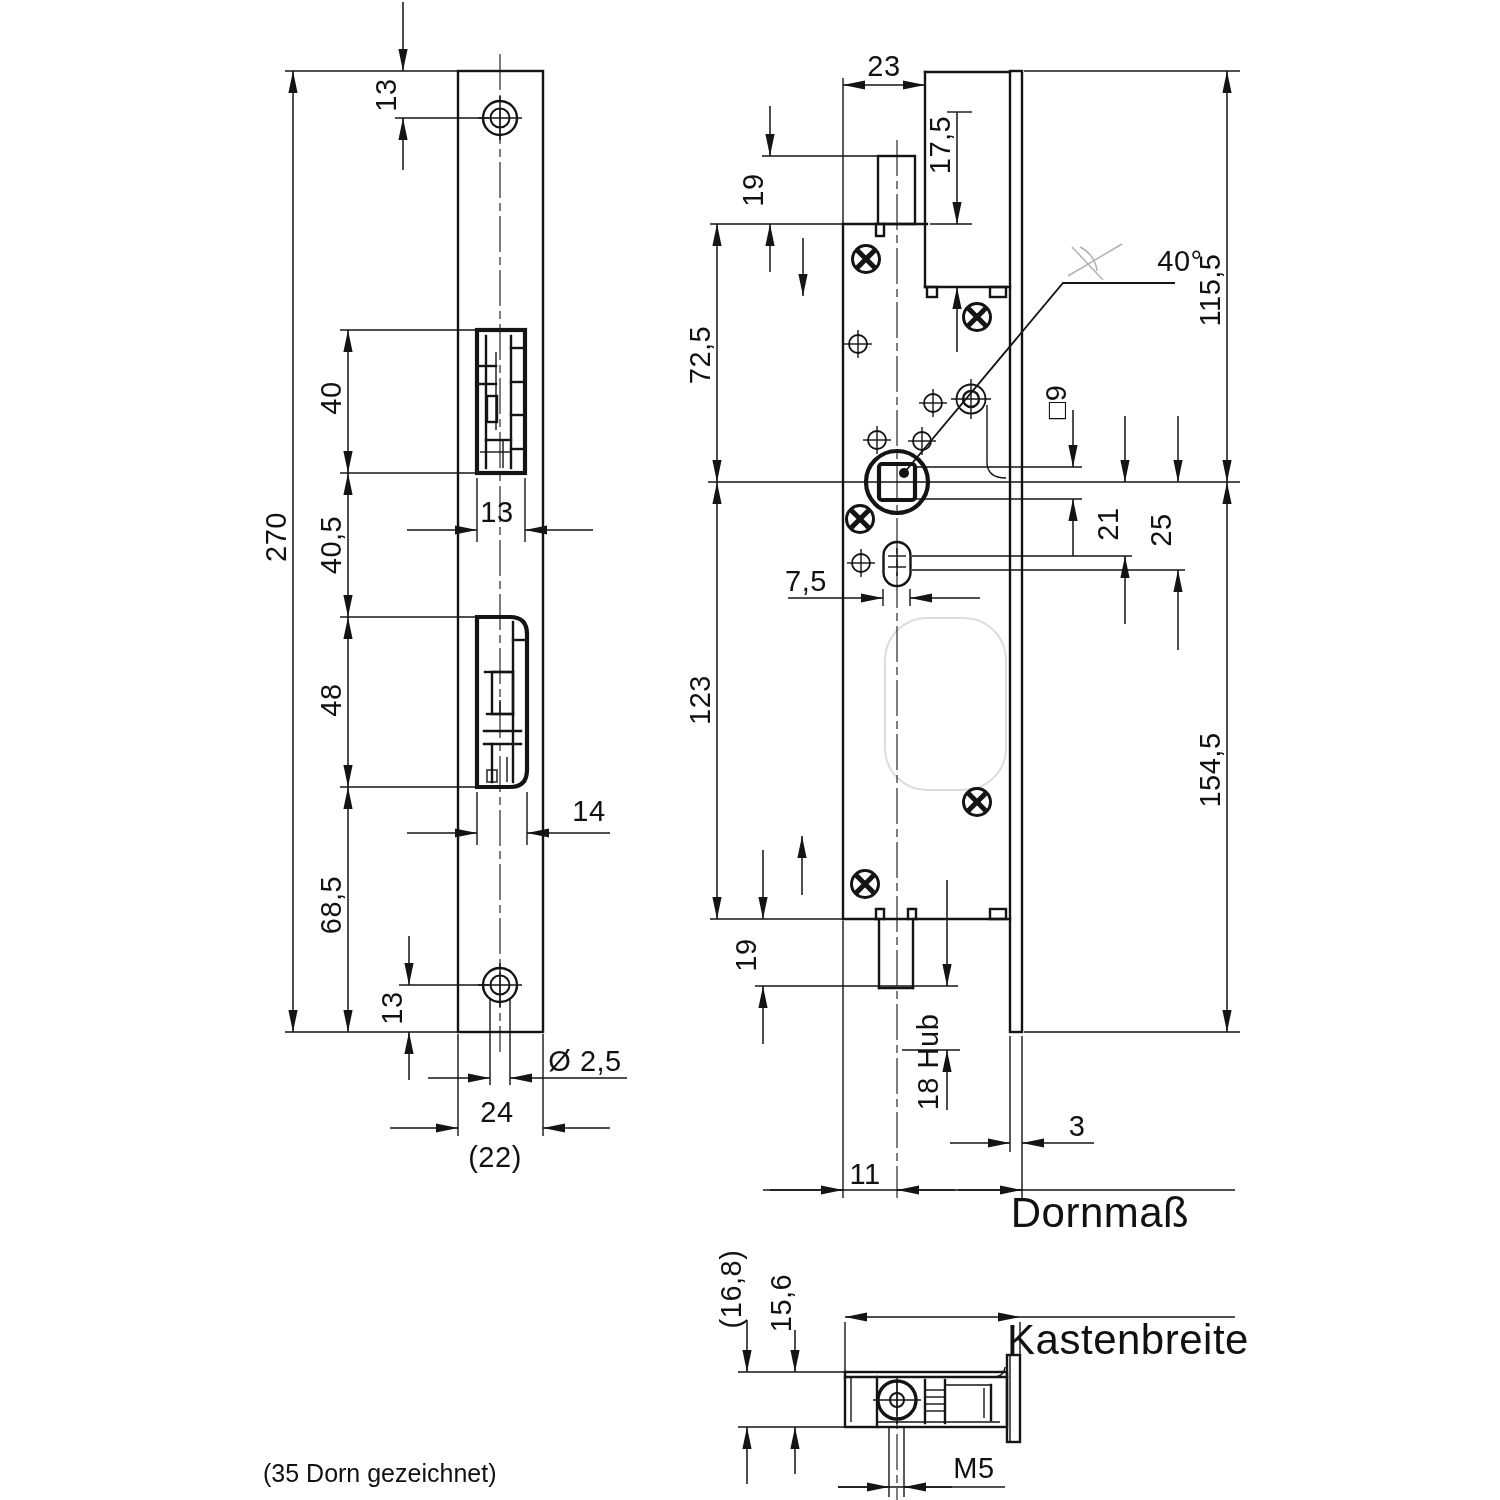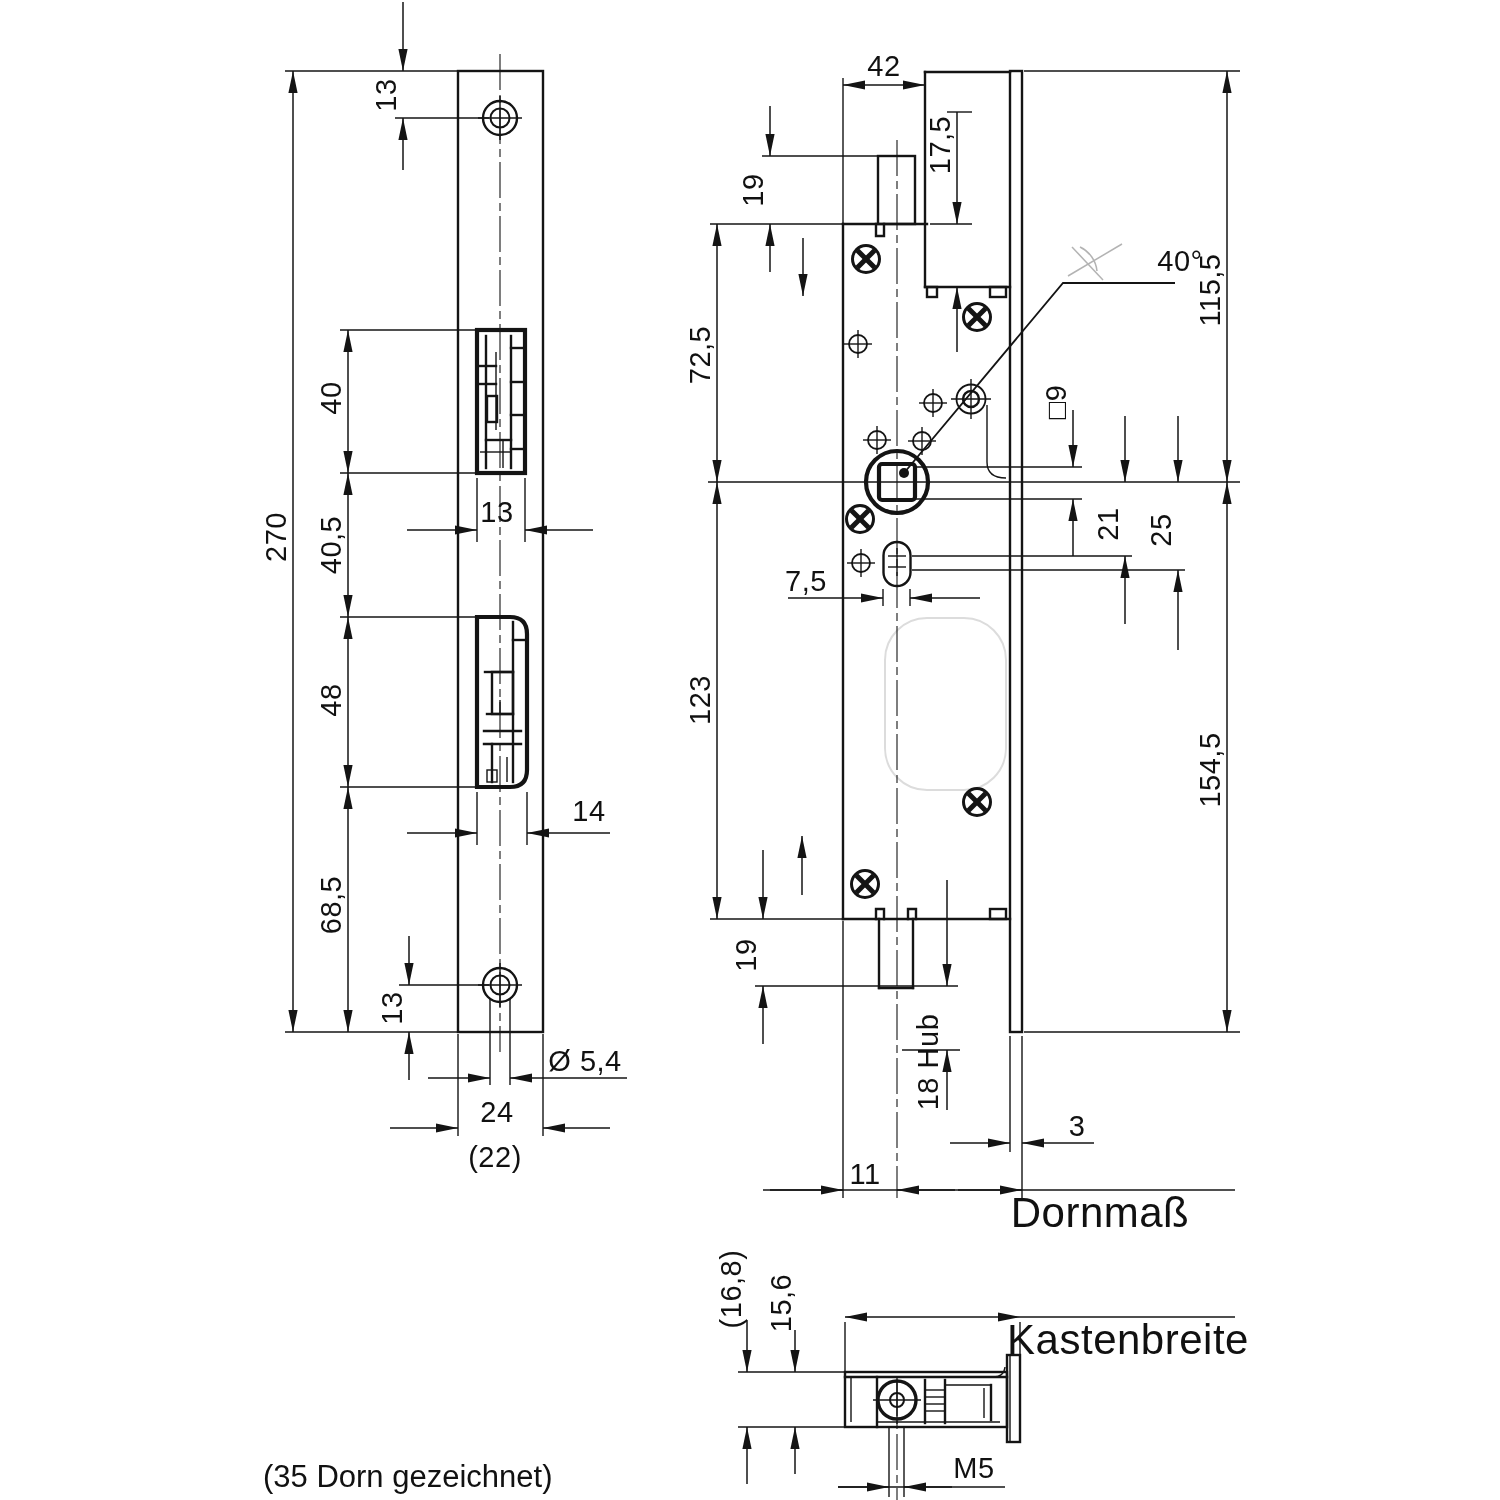--- a/index.html
+++ b/index.html
@@ -13,21 +13,21 @@
   .d{stroke:#141414;stroke-width:1.5;fill:none;}
   .cl{stroke:#141414;stroke-width:1.1;fill:none;stroke-dasharray:36 5 8 5;}
   .g{stroke:#dcdcdc;stroke-width:2;fill:none;}
   .gray{stroke:#b3b3b3;stroke-width:1.5;fill:none;}
   .fill{fill:#141414;stroke:none;}
   
   .lbl{position:absolute;font-size:29px;letter-spacing:0.5px;white-space:nowrap;
        transform:translate(-50%,-50%);color:#111;}
   .rot{transform:translate(-50%,-50%) rotate(-90deg);}
   .word{font-size:42px;}
-  .note{position:absolute;font-size:31px;white-space:nowrap;color:#111;}
+  .note{position:absolute;font-size:25px;white-space:nowrap;color:#111;}
 </style>
 </head>
 <body>
 
 <div id="canvas">
 
 <svg id="linework" width="1500" height="1500" viewBox="0 0 1500 1500">
   <defs>
     <marker id="ah" viewBox="0 0 22 12" refX="22" refY="6" markerWidth="22" markerHeight="12" markerUnits="userSpaceOnUse" orient="auto-start-reverse">
       <path d="M22,6 L0,1.4 L0,10.6 Z" fill="#141414"></path>
@@ -361,25 +361,25 @@
 
 <div class="lbl rot" style="left:276px;top:537px">270</div>
 <div class="lbl rot" style="left:386px;top:95px">13</div>
 <div class="lbl rot" style="left:331px;top:398px">40</div>
 <div class="lbl rot" style="left:331px;top:545px">40,5</div>
 <div class="lbl rot" style="left:331px;top:700px">48</div>
 <div class="lbl rot" style="left:331px;top:905px">68,5</div>
 <div class="lbl rot" style="left:392px;top:1008px">13</div>
 <div class="lbl" style="left:497px;top:512px">13</div>
 <div class="lbl" style="left:589px;top:811px">14</div>
-<div class="lbl" style="left:585px;top:1061px">Ø 5,4</div>
+<div class="lbl" style="left:585px;top:1061px">Ø 2,5</div>
 <div class="lbl" style="left:497px;top:1112px">24</div>
 <div class="lbl" style="left:495px;top:1157px">(22)</div>
 
-<div class="lbl" style="left:884px;top:66px">42</div>
+<div class="lbl" style="left:884px;top:66px">23</div>
 <div class="lbl rot" style="left:753px;top:190px">19</div>
 <div class="lbl rot" style="left:940px;top:145px">17,5</div>
 <div class="lbl rot" style="left:700px;top:355px">72,5</div>
 <div class="lbl rot" style="left:700px;top:700px">123</div>
 <div class="lbl" style="left:806px;top:581px">7,5</div>
 <div class="lbl" style="left:1180px;top:261px">40°</div>
 <div class="lbl rot" style="left:1056px;top:402px">□9</div>
 <div class="lbl rot" style="left:1108px;top:524px">21</div>
 <div class="lbl rot" style="left:1161px;top:530px">25</div>
 <div class="lbl rot" style="left:1210px;top:290px">115,5</div>

